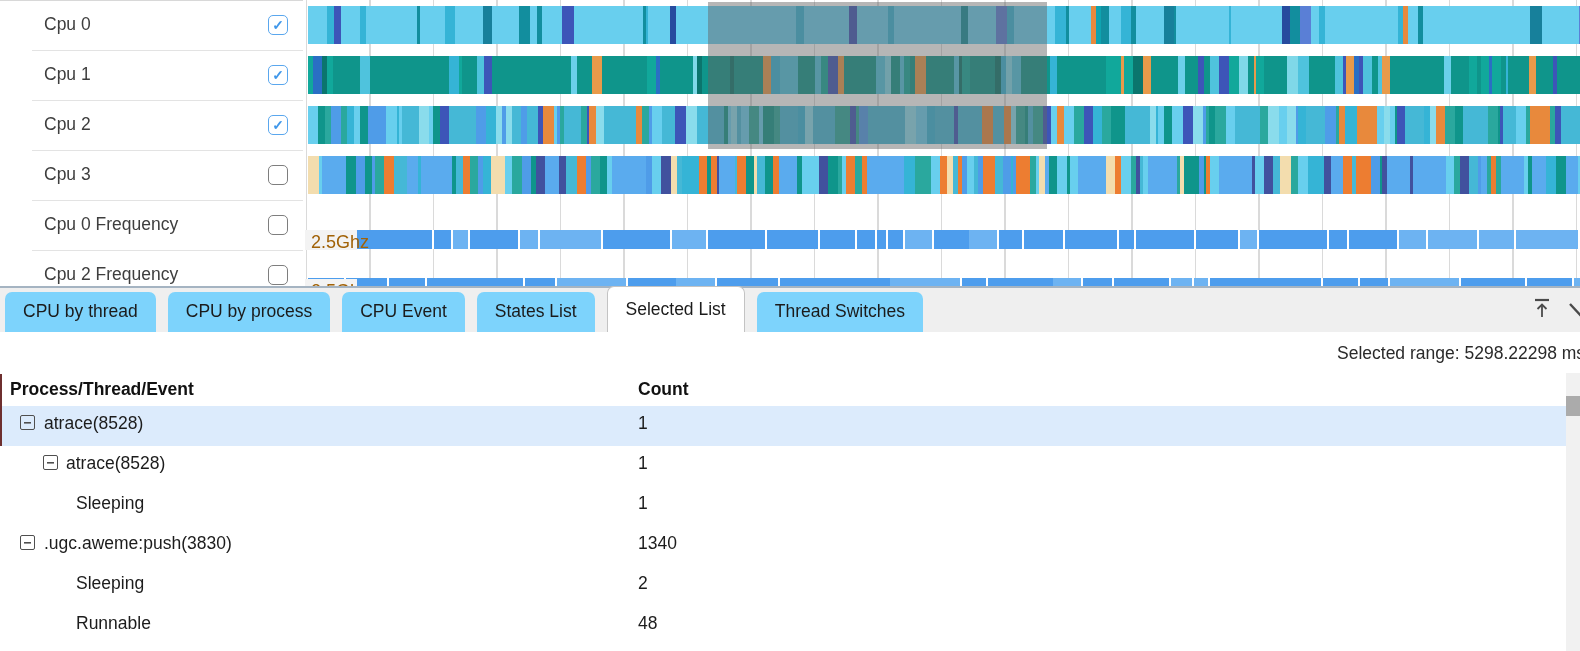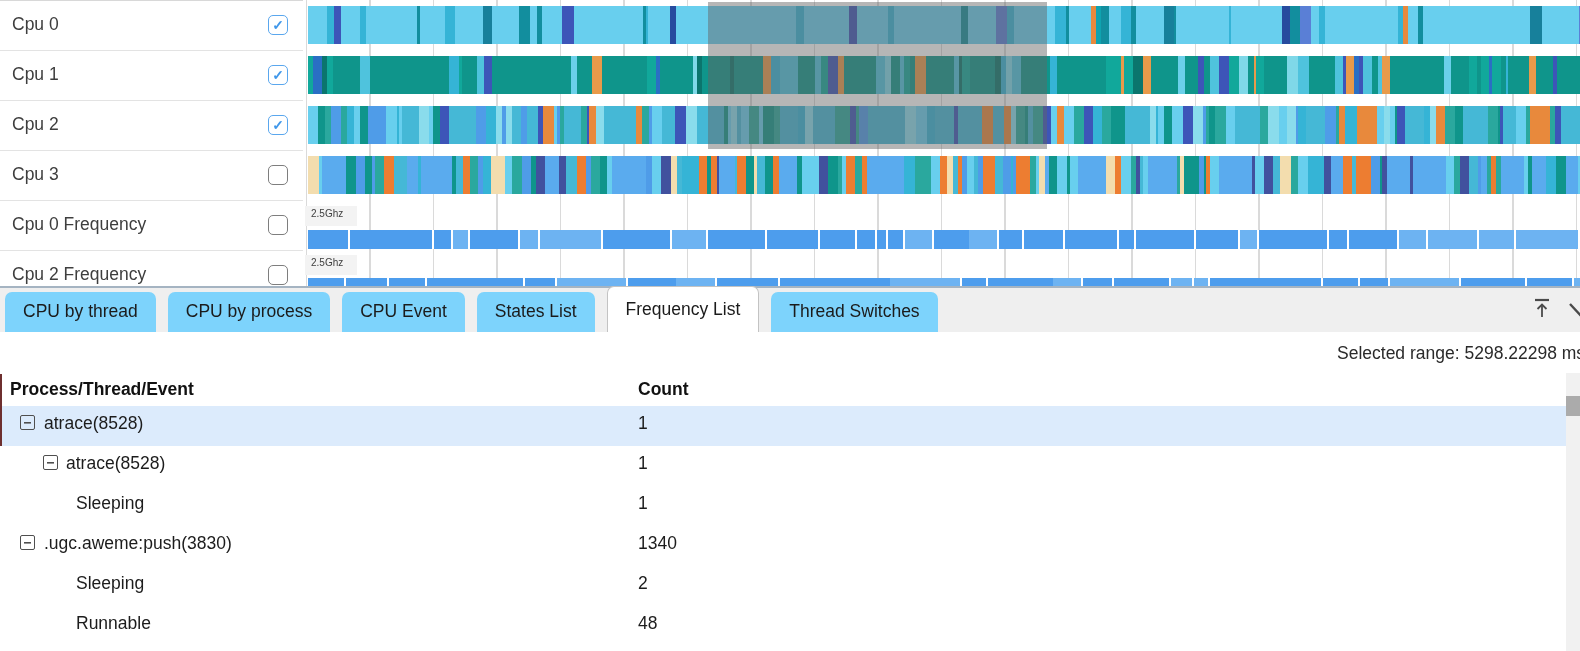--- a/index.html
+++ b/index.html
@@ -3,35 +3,35 @@
 <meta charset="utf-8">
 <style>
   * { margin:0; padding:0; box-sizing:border-box; }
   body { background:#fff; }
   #app {
     position:relative; width:1580px; height:651px; overflow:hidden;
     background:#fff; font-family:"Liberation Sans", sans-serif; color:#333;
   }
   
   .top-panel { position:absolute; top:0; left:0; width:1580px; height:286px; overflow:hidden; }
-  .sidebar { position:absolute; top:0; left:0; width:303px; height:286px; background:#fff; border-top:1px solid #d8d8d8; }
+  .sidebar { position:absolute; top:0; left:0; width:303px; height:286px; background:#fff; border-top:1px solid #d8d8d8;padding-left:32px; }
   .sidebar-row { position:relative; height:50px; border-bottom:1px solid #e3e3e3; }
   .sidebar-row .t-label { position:absolute; left:12px; top:13px; font-size:17.5px; color:#3e3e3e; }
   .cbx { position:absolute; right:15px; top:14px; width:20px; height:20px; border-radius:5px;
          display:flex; align-items:center; justify-content:center; font-size:14px; line-height:1; background:#fff; }
   .cbx.on  { border:1.5px solid #5aa7ee; color:#3f97ea; font-weight:bold; }
   .cbx.off { border:1.5px solid #7e7e7e; color:transparent; }
   .tracks {
     position:absolute; top:0; left:303px; width:1277px; height:286px; background:#fff;
     background-image:repeating-linear-gradient(90deg, #dadada 0 1px, transparent 1px 63.5px);
     background-position:3px 0;
   }
   .band { position:absolute; left:5px; width:1272px; height:38px; }
   .freq-chip { position:absolute; left:2px; width:52px; height:20px; background:#f3f3f3;
-               font-size:10px; color:#404040; padding:2px 0 0 6px; z-index:3; }
+               font-size:18px; color:#a16207; padding:2px 0 0 6px; z-index:3;margin-top:24px; }
   .freq-bar { position:absolute; left:5px; width:1272px; }
   .sel-overlay { position:absolute; top:2px; height:147px; z-index:5; }
   
   .tab-bar { position:absolute; top:286px; left:0; width:1580px; height:46px; background:#efefef;
              border-top:2px solid #a5b4c2; }
   .tabs { position:absolute; left:5px; bottom:0; display:flex; align-items:flex-end; gap:12px; }
   .tab { background:#7dd3fc; border-radius:7px 7px 0 0; padding:9px 18px 10px; font-size:17.5px;
          color:#1b1b1b; white-space:nowrap; }
   .tab.active { background:#fff; border:1px solid #c3c3c3; border-bottom:none; padding:12px 18px 12px; }
   .tabbar-icons { position:absolute; right:0; top:7px; width:60px; height:32px; }
@@ -98,21 +98,21 @@
       </div>
     <div class="sel-overlay" id="sel-overlay" style="left: 708px; width: 339px; background: rgba(100, 100, 100, 0.47);"></div>
   </div>
 
   <div class="tab-bar">
     <div class="tabs" id="tabs">
         <div class="tab">CPU by thread</div>
         <div class="tab">CPU by process</div>
         <div class="tab">CPU Event</div>
         <div class="tab">States List</div>
-        <div class="tab active">Frequency List</div>
+        <div class="tab active">Selected List</div>
         <div class="tab">Thread Switches</div>
       </div>
     <div class="tabbar-icons">
       <svg width="20" height="22" style="position:absolute;left:12px;top:2px">
         <line x1="3" y1="3" x2="17" y2="3" stroke="#4a4a4a" stroke-width="2.2"></line>
         <line x1="10" y1="8" x2="10" y2="20" stroke="#4a4a4a" stroke-width="1.8"></line>
         <path d="M5.5,12 L10,7.5 L14.5,12" fill="none" stroke="#4a4a4a" stroke-width="1.8"></path>
       </svg>
       <svg width="30" height="24" style="position:absolute;left:47px;top:4px">
         <path d="M3,5 L15,18 L27,5" fill="none" stroke="#4a4a4a" stroke-width="2.4"></path>

